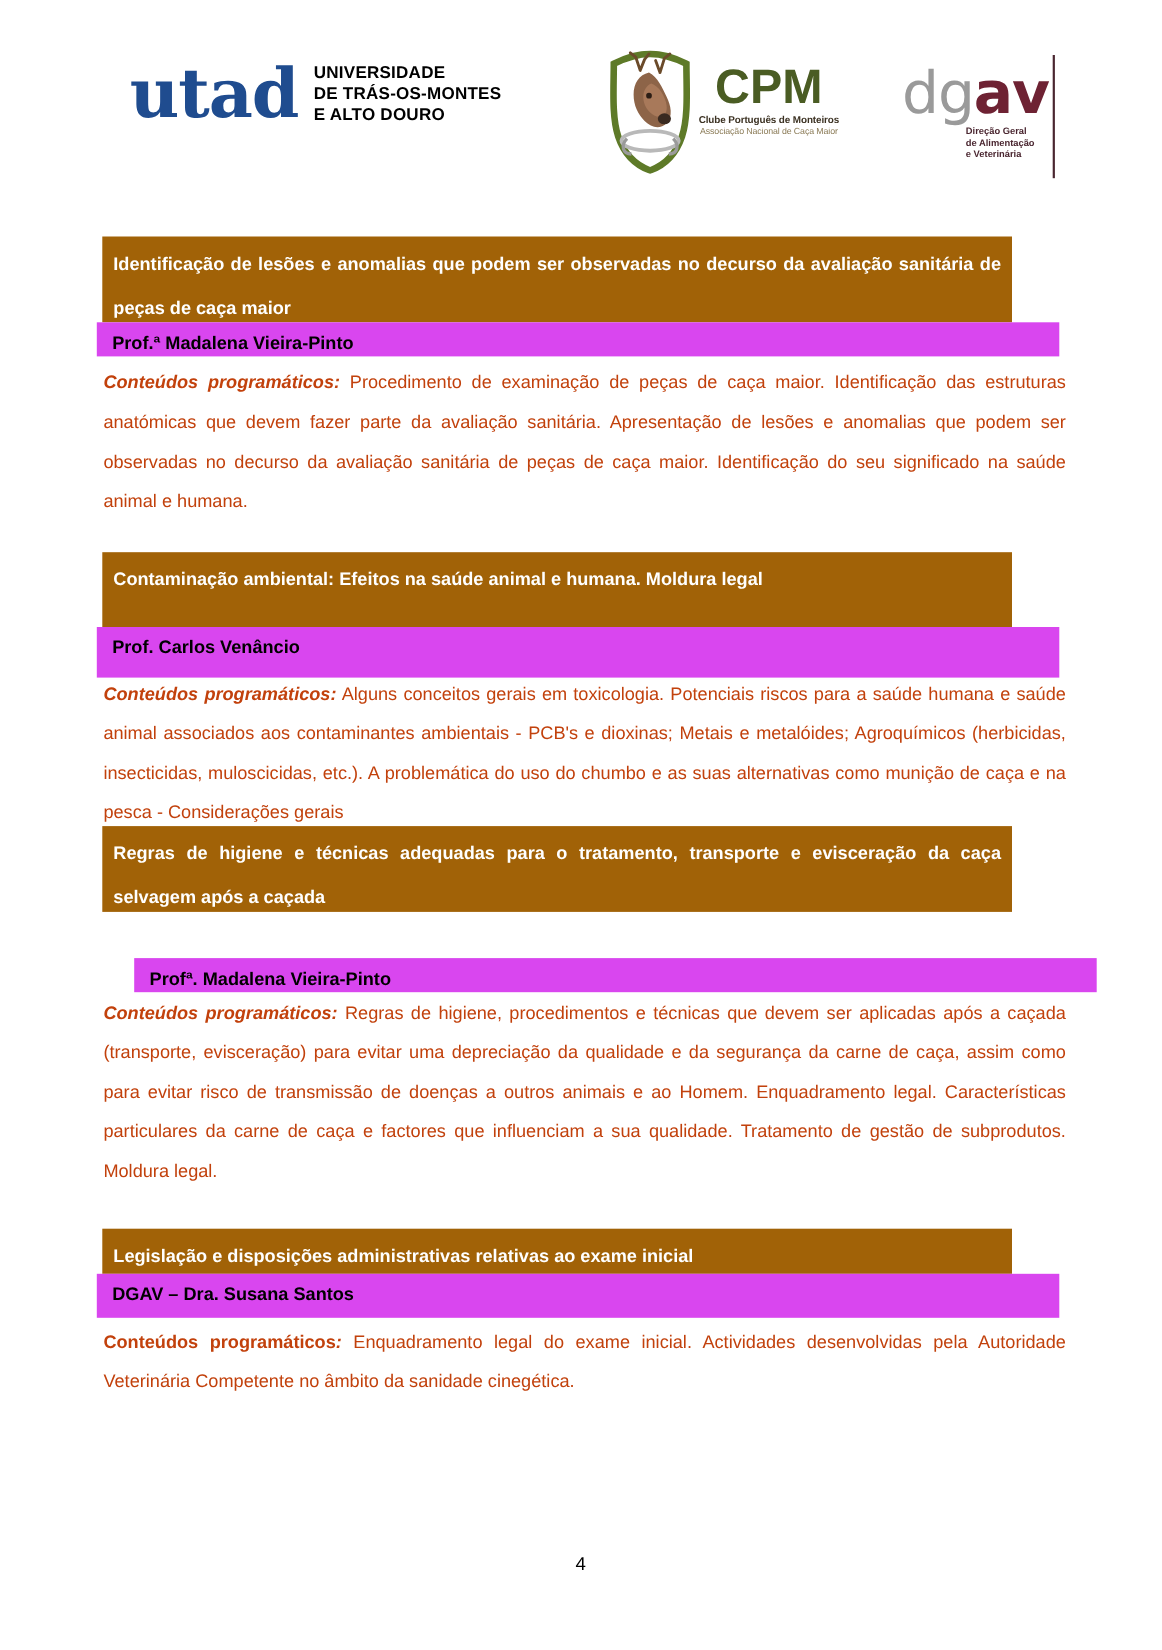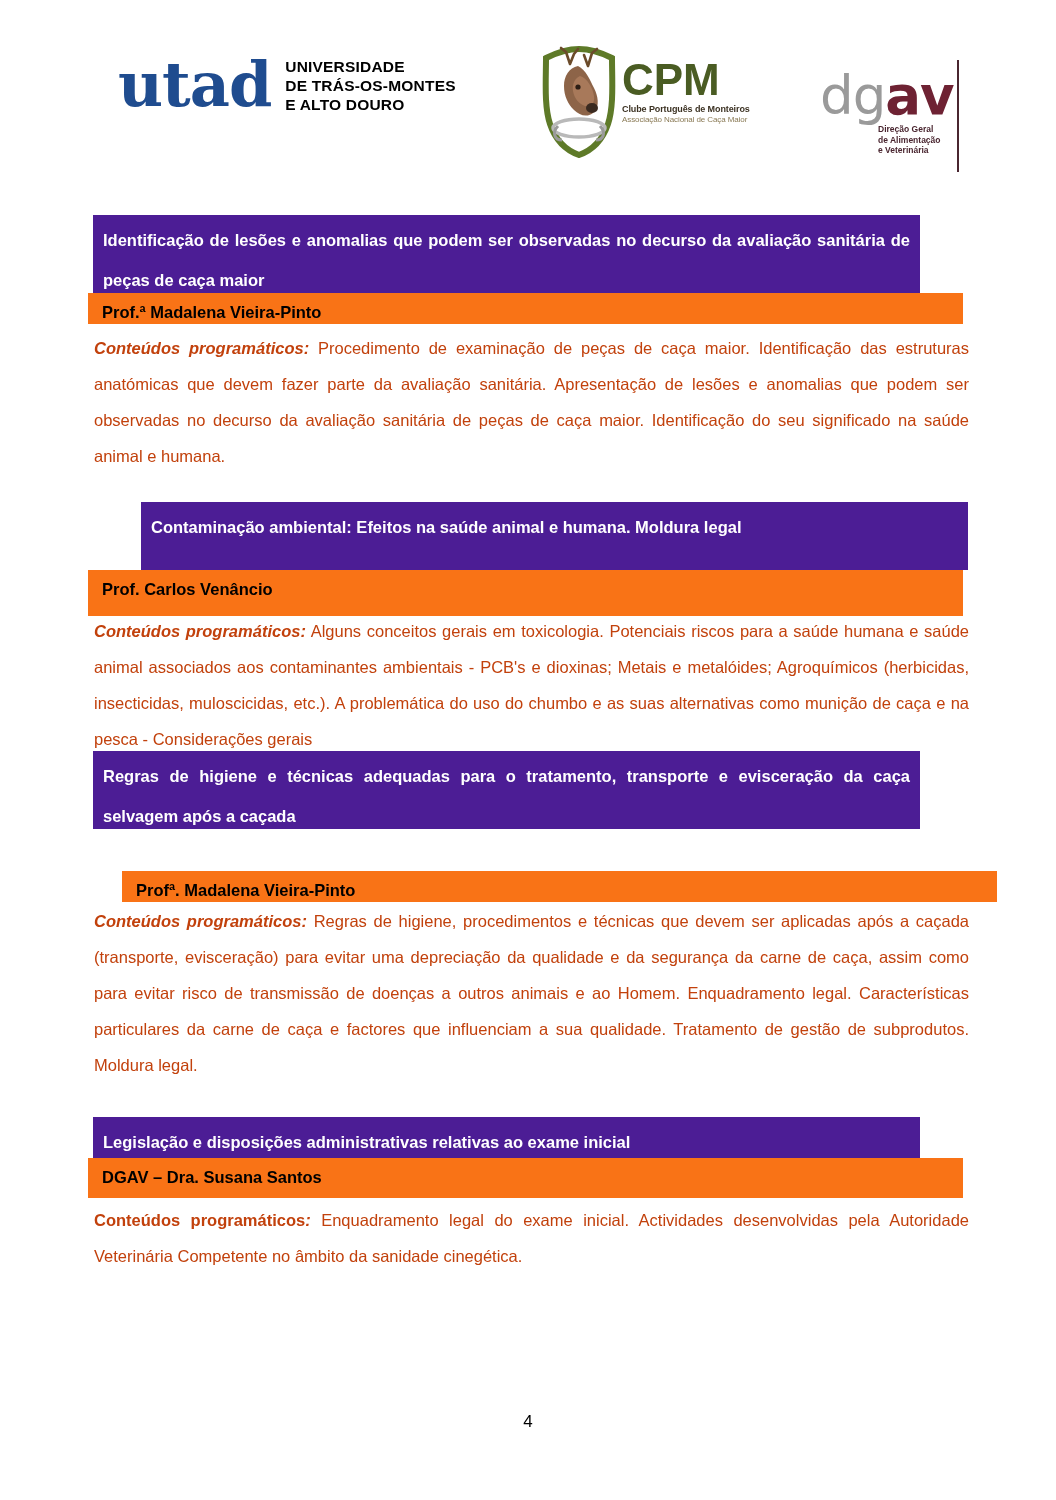--- a/index.html
+++ b/index.html
@@ -51,24 +51,25 @@
     font-family: "Liberation Sans", sans-serif;
     font-weight: bold;
     font-size: 15.5px;
     line-height: 19px;
     letter-spacing: 0.2px;
   }
 
   
   .cpm {
     position: absolute;
-    left: 532px;
+    left: 544px;
     top: 20px;
     width: 215px;
     height: 120px;
+    text-align: center;
   }
   .cpm-shield {
     position: absolute;
     left: 4px;
     top: 8px;
   }
   .cpm-text {
     position: absolute;
     left: 90px;
     top: 20px;
@@ -94,21 +95,21 @@
     font-size: 8px;
     color: #8a7a55;
     line-height: 10px;
     letter-spacing: -0.1px;
   }
 
   
   .dgav {
     position: absolute;
     left: 820px;
-    top: 50px;
+    top: 40px;
     width: 170px;
     height: 105px;
   }
   .dgav-word {
     position: absolute;
     left: 0;
     top: 0;
     font-family: "DejaVu Sans", sans-serif;
     font-size: 53px;
     line-height: 55px;
@@ -145,40 +146,40 @@
   .section {
     position: absolute;
     left: 0;
     width: 1056px;
   }
 
   .sec-title {
     position: absolute;
     left: 93px;
     width: 827px;
-    background: #4c1d95;
+    background: #a16207;
     color: #ffffff;
     font-family: "Liberation Sans", sans-serif;
     font-weight: bold;
     font-size: 16.5px;
     line-height: 40px;
     text-align: justify;
     text-align-last: left;
     padding: 5px 10px 4px 10px;
     box-sizing: border-box;
   }
   .sec-title.just2 {
     text-align: justify;
   }
 
   .sec-speaker {
     position: absolute;
     left: 88px;
     width: 875px;
-    background: #f97316;
+    background: #d946ef;
     color: #000000;
     font-family: "Liberation Sans", sans-serif;
     font-weight: bold;
     font-size: 16.5px;
     line-height: 22px;
     padding: 8px 0 7px 14px;
     box-sizing: border-box;
   }
 
   .sec-body {
@@ -272,21 +273,21 @@
 
   <div class="content">
 
     <div class="section">
       <div class="sec-title just2" style="top:215px; height:78px;">Identificação de lesões e anomalias que podem ser observadas no decurso da avaliação sanitária de peças de caça maior</div>
       <div class="sec-speaker" style="top:293px; height:31px;">Prof.ª Madalena Vieira-Pinto</div>
       <div class="sec-body" style="top:330px;"><span class="lbl-i">Conteúdos programáticos:</span><span> Procedimento de examinação de peças de caça maior. Identificação das estruturas anatómicas que devem fazer parte da avaliação sanitária. Apresentação de lesões e anomalias que podem ser observadas no decurso da avaliação sanitária de peças de caça maior. Identificação do seu significado na saúde animal e humana.</span></div>
     </div>
 
     <div class="section">
-      <div class="sec-title" style="top:502px; height:68px;margin-left:48px;">Contaminação ambiental: Efeitos na saúde animal e humana. Moldura legal</div>
+      <div class="sec-title" style="top:502px; height:68px;">Contaminação ambiental: Efeitos na saúde animal e humana. Moldura legal</div>
       <div class="sec-speaker" style="top:570px; height:46px;">Prof. Carlos Venâncio</div>
       <div class="sec-body" style="top:613px;"><span class="lbl-i">Conteúdos programáticos:</span><span> Alguns conceitos gerais em toxicologia. Potenciais riscos para a saúde humana e saúde animal associados aos contaminantes ambientais - PCB's e dioxinas; Metais e metalóides; Agroquímicos (herbicidas, insecticidas, muloscicidas, etc.). A problemática do uso do chumbo e as suas alternativas como munição de caça e na pesca - Considerações gerais</span></div>
     </div>
 
     <div class="section">
       <div class="sec-title just2" style="top:751px; height:78px;">Regras de higiene e técnicas adequadas para o tratamento, transporte e evisceração da caça selvagem após a caçada</div>
       <div class="sec-speaker" style="top:871px; height:31px;margin-left:34px;">Profª. Madalena Vieira-Pinto</div>
       <div class="sec-body" style="top:903px;"><span class="lbl-i">Conteúdos programáticos:</span><span> Regras de higiene, procedimentos e técnicas que devem ser aplicadas após a caçada (transporte, evisceração) para evitar uma depreciação da qualidade e da segurança da carne de caça, assim como para evitar risco de transmissão de doenças a outros animais e ao Homem. Enquadramento legal. Características particulares da carne de caça e factores que influenciam a sua qualidade. Tratamento de gestão de subprodutos. Moldura legal.</span></div>
     </div>
 

